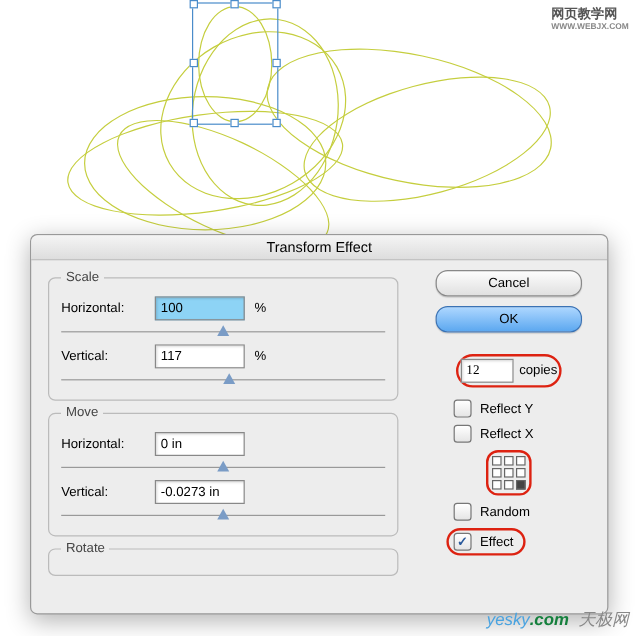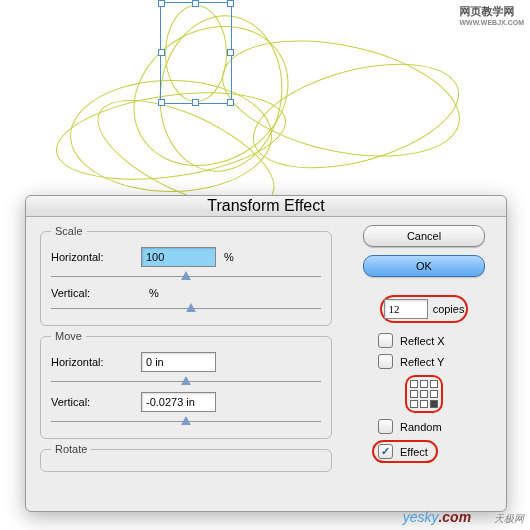--- a/index.html
+++ b/index.html
@@ -1,26 +1,26 @@
 <!DOCTYPE html>
 <html><head>
 <meta charset="utf-8">
 <style>
 body{margin:0;font-family:"Lucida Grande",Arial,sans-serif;font-size:11px;background:#fff;width:530px;height:530px;position:relative;overflow:hidden}
 .canvas{position:absolute;top:0;left:0;width:530px;height:195px}
 .ell{position:absolute;border:1px solid #c5ce3e;border-radius:50%}
 .selbox{position:absolute;border:1px solid #4a8cca}
 .handle{position:absolute;width:5px;height:5px;background:#fff;border:1px solid #4a8cca}
 .dialog{position:absolute;top:195px;left:25px;width:480px;height:315px;background:#ededed;border:1px solid #999;border-radius:6px;box-shadow:0 5px 20px rgba(0,0,0,.3)}
-.titlebar{height:20px;line-height:20px;text-align:center;background:linear-gradient(#f5f5f5,#ddd);border-bottom:1px solid #aaa;border-radius:6px 6px 0 0;font-size:16px}
+.titlebar{height:20px;line-height:20px;text-align:center;background:linear-gradient(#f5f5f5,#ddd);border-bottom:1px solid #aaa;border-radius:6px 6px 0 0;font-size:12px}
 .content{position:relative;padding:8px 12px}
 .fs{border:1px solid #bbb;border-radius:6px;padding:6px 10px 10px;margin-bottom:4px;width:270px}
 .fs legend{padding:0 4px;color:#444}
 .row{display:flex;align-items:center;margin:4px 0}
-.lbl{width:90px}
+.lbl{width:78px}
 .inp{width:65px;height:18px;border:1px solid #888;background:#fff;box-shadow:inset 1px 1px 2px rgba(0,0,0,.15);padding:0 4px;font-size:11px}
 .inp.hl{background:#8dd3f5}
 .unit{margin-left:8px}
 .slider{position:relative;height:12px;margin-top:2px}
 .track{position:absolute;top:5px;left:0;right:0;height:1px;background:#999}
 .thumb{position:absolute;top:0;width:0;height:0;border-left:5px solid transparent;border-right:5px solid transparent;border-bottom:9px solid #7a9cc6}
 .rpanel{position:absolute;top:8px;right:12px;width:140px}
 .btn{display:block;width:120px;height:20px;line-height:20px;margin:0 auto 8px;text-align:center;border:1px solid #888;border-radius:10px;background:linear-gradient(#fdfdfd,#e0e0e0);box-shadow:0 1px 1px rgba(0,0,0,.2)}
 .btn.primary{background:linear-gradient(#aed7ff,#5ca8f0);border-color:#3a72b4}
 .copiesrow{display:flex;align-items:center;justify-content:center;margin:18px 0 10px}
@@ -29,21 +29,21 @@
 .cb{width:13px;height:13px;border:1px solid #777;border-radius:3px;background:linear-gradient(#fff,#e5e5e5);margin-right:7px;display:flex;align-items:center;justify-content:center;font-size:11px;color:#2b5a9c;font-weight:bold}
 .refgrid{width:28px;height:28px;margin:4px auto;display:grid;grid-template-columns:repeat(3,1fr);grid-template-rows:repeat(3,1fr);gap:2px;padding:3px;border:2px solid #d21;border-radius:10px}
 .refgrid span{border:1px solid #666;background:#fff}
 .refgrid span.sel{background:#444}
 .anglein{width:50px}
 .dialw{width:30px;height:30px;border:1px solid #999;border-radius:50%;background:radial-gradient(circle at 35% 35%,#fff,#ccc);margin-left:8px;position:relative}
 .dialw::after{content:"";position:absolute;width:1px;height:12px;background:#666;left:14px;top:3px;transform-origin:bottom center;transform:rotate(68deg)}
 .wm1{position:absolute;top:4px;right:6px;font-size:11px;font-weight:bold;color:#555}
 .wm1 small{display:block;font-size:7px;color:#888;text-align:right}
 .wm2{position:absolute;bottom:4px;right:6px;font-size:14px;color:#4aa3e0;font-style:italic}
-.wm2 b{color:#7f1d1d}
+.wm2 b{color:#15803d}
 </style>
 </head>
 <body>
 
 <div class="canvas">
   <div class="ell" style="left:70px;top:80px;width:200px;height:110px"></div>
   <div class="ell" style="left:55px;top:95px;width:230px;height:80px;transform:rotate(-8deg)"></div>
   <div class="ell" style="left:220px;top:45px;width:240px;height:105px;transform:rotate(12deg)"></div>
   <div class="ell" style="left:250px;top:70px;width:210px;height:90px;transform:rotate(-15deg)"></div>
   <div class="ell" style="left:160px;top:15px;width:120px;height:155px;transform:rotate(8deg)"></div>
@@ -76,20 +76,21 @@
         <span class="lbl">Horizontal:</span>
         <input class="inp hl" value="100" style="">
         <span class="unit">%</span>
       </div>
       <div class="slider">
           <div class="track"></div>
           <div class="thumb" style="left:48%"></div>
         </div>
       <div class="row">
         <span class="lbl">Vertical:</span>
+        <input class="inp" value="117" style="">
         <span class="unit">%</span>
       </div>
       <div class="slider">
           <div class="track"></div>
           <div class="thumb" style="left:50%"></div>
         </div>
     </fieldset>
 
     <fieldset class="fs">
       <legend>Move</legend>
@@ -121,25 +122,25 @@
 
       <div class="copiesrow">
         <span class="oval">
           <input class="inp" style="width: 34px; font-family: Liberation Serif, serif;" value="12">
           <span style="margin-left:2px">copies</span>
         </span>
       </div>
 
       <div class="cbrow">
         <div class="cb"></div>
-        <span>Reflect X</span>
+        <span>Reflect Y</span>
       </div>
       <div class="cbrow">
         <div class="cb"></div>
-        <span>Reflect Y</span>
+        <span>Reflect X</span>
       </div>
 
       <div class="refgrid">
         <span></span>
           <span></span>
           <span></span>
         <span></span>
           <span></span>
           <span></span>
         <span></span>
@@ -156,14 +157,14 @@
           <div class="cb">✓</div>
           <span>Effect</span>
         </span>
       </div>
     </div>
   </div>
 </div>
 
 <div class="wm2">
   <span>yesky</span><b>.com</b>
-  <span style="font-size:10px;color:#888;margin-left:19px">天极网</span>
+  <span style="font-size:14px;color:#888;margin-left:4px">天极网</span>
 </div>
 
 </body></html>

